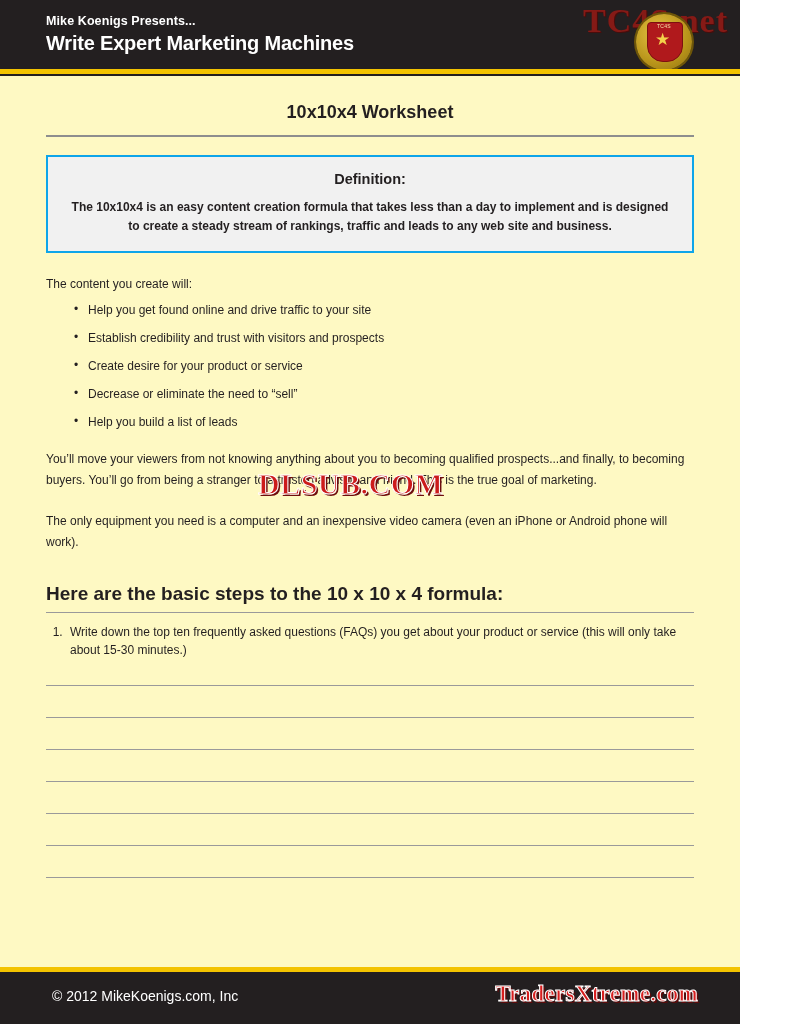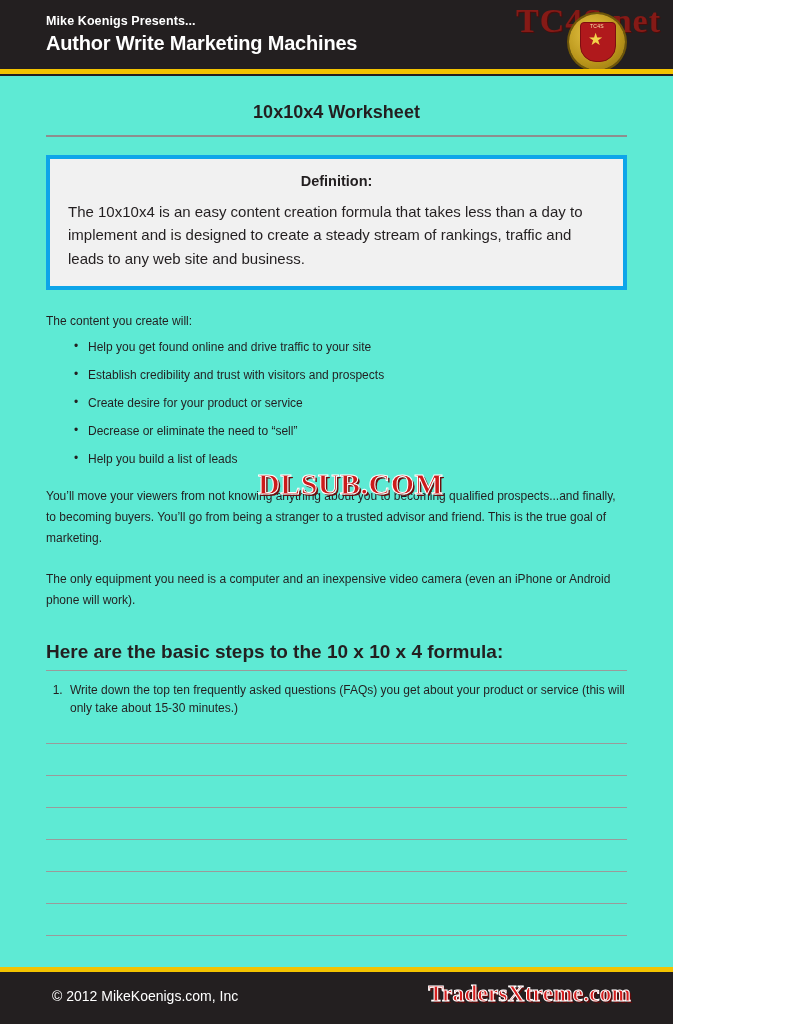--- a/index.html
+++ b/index.html
@@ -10,23 +10,23 @@
   body {
     width: 791px;
     height: 1024px;
     font-family: "Liberation Sans", sans-serif;
     color: #231f20;
     position: relative;
     overflow: hidden;
   }
   .page {
     position: relative;
-    width: 673px;
+    width: 740px;
     height: 1024px;
-    background: #5eead4;
+    background: #fef9c3;
     box-sizing: border-box;
   }
 
   
   .header {
     position: relative;
     height: 69px;
     background: #231f20;
     overflow: hidden;
   }
@@ -152,35 +152,37 @@
     color: #231f20;
   }
   .title-rule {
     margin: 0 46px;
     height: 2px;
     background: #8e8e8e;
   }
 
   .definition-box {
     margin: 18px 46px 0 46px;
-    border: 4px solid #0ea5e9;
+    border: 2px solid #0ea5e9;
     background: #f1f1f1;
     padding: 14px 18px 16px 18px;
     box-sizing: border-box;
   }
   .definition-head {
     text-align: center;
     font-weight: bold;
     font-size: 14.5px;
     margin-bottom: 11px;
   }
   .definition-body {
-    font-size: 15px;
+    text-align: center;
+    font-size: 12px;
     line-height: 1.55;
     color: #231f20;
+    font-weight: bold;
   }
 
   .intro-line {
     margin: 24px 46px 0 46px;
     font-size: 12px;
   }
 
   ul.benefits {
     margin: 12px 46px 0 46px;
     padding-left: 28px;
@@ -285,21 +287,21 @@
   }
 </style>
 </head>
 <body>
 
 <div class="page">
 
   <div class="header">
     <div class="header-inner">
       <p class="header-presents">Mike Koenigs Presents...</p>
-      <h1 class="header-title">Author Write Marketing Machines</h1>
+      <h1 class="header-title">Write Expert Marketing Machines</h1>
     </div>
     <div class="tc4s-watermark">TC4S.net</div>
     <div class="seal">
       <div class="gear"></div>
       <div class="shield"></div>
       <div class="seal-text">TC4S</div>
       <div class="star">★</div>
     </div>
   </div>
   <div class="header-rule"></div>

